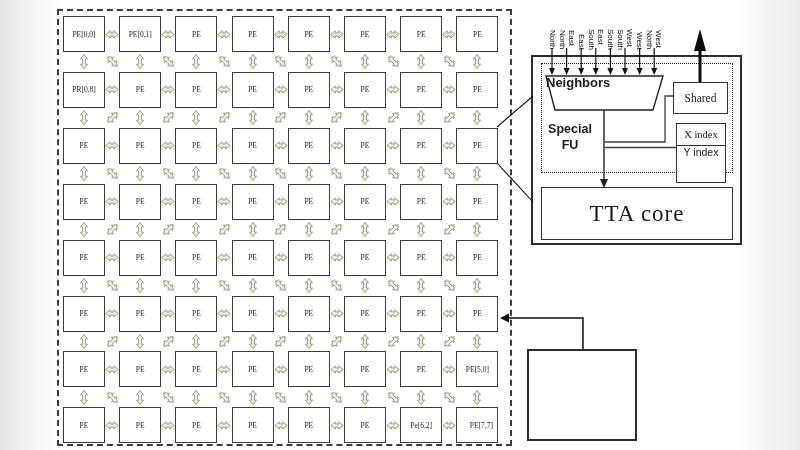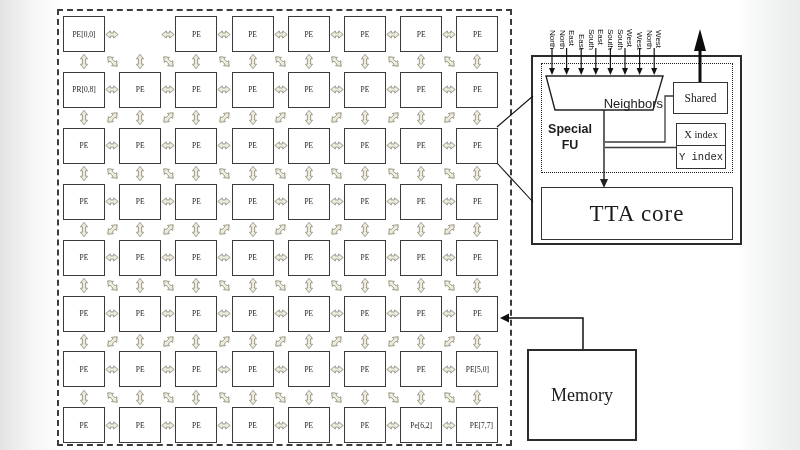--- a/index.html
+++ b/index.html
@@ -24,28 +24,28 @@
   
   .box{position:absolute;box-sizing:border-box;background:#fff;z-index:10;}
   #outer-box{left:531px;top:55px;width:211px;height:190px;border:2px solid #2b2b2b;}
   #dotted-box{left:541px;top:63px;width:192px;height:110px;border:1.5px dotted #1a1a1a;background:transparent;}
   #shared-box{left:673px;top:82px;width:55px;height:32px;border:1.5px solid #333;
     display:flex;align-items:center;justify-content:center;
     font-family:"Liberation Serif",serif;font-size:11.5px;}
   #xindex-box{left:676px;top:123px;width:50px;height:23px;border:1.5px solid #333;
     display:flex;align-items:center;justify-content:center;
     font-family:"Liberation Serif",serif;font-size:10.5px;}
-  #yindex-box{left:676px;top:145px;width:50px;height:24px;border:1.5px solid #333;
-    display:flex;align-items:center;justify-content:center;
-    font-family:Liberation Mono, monospace;font-size:10.5px;}
+  #yindex-box{left:676px;top:145px;width:50px;height:38px;border:1.5px solid #333;
+    display:flex;align-items:flex-start;justify-content:center;
+    font-family:Liberation Sans, sans-serif;font-size:10.5px;}
   #tta-box{left:541px;top:187px;width:192px;height:53px;border:1.5px solid #333;
     display:flex;align-items:center;justify-content:center;
     font-family:"Liberation Serif",serif;font-size:23px;letter-spacing:1px;}
-  #neighbors-label{position:absolute;left:546px;top:96px;width:117px;text-align:right;
-    font-size:13px;font-weight:400;z-index:30;}
+  #neighbors-label{position:absolute;left:546px;top:75px;width:117px;text-align:left;
+    font-size:13px;font-weight:700;z-index:30;}
   #specialfu-label{position:absolute;left:542px;top:121px;width:56px;text-align:center;
     font-size:12.5px;font-weight:600;line-height:16px;z-index:30;}
   #dir-labels{position:absolute;left:531px;top:0;width:211px;height:50px;z-index:30;}
   .dirlabel{
     position:absolute;bottom:0;
     writing-mode:vertical-lr;text-orientation:sideways;
     font-size:8px;line-height:9px;white-space:pre;color:#111;
   }
   
   #imem-box{left:527px;top:349px;width:110px;height:92px;border:2px solid #2b2b2b;
@@ -53,20 +53,23 @@
     font-family:"Liberation Serif",serif;font-size:18px;line-height:25px;}
   
   #overlay{position:absolute;left:0;top:0;width:800px;height:450px;z-index:20;pointer-events:none;}
 </style>
 </head>
 <body>
 
 <div id="array">
     <div class="pe" style="left: 4px; top: 5px;">
       <span>PE[0,0]</span>
+    </div>
+    <div class="pe" style="left: 60.2px; top: 5px;">
+      <span>PE[0,1]</span>
     </div>
     <div class="pe" style="left: 116.4px; top: 5px;">
       <span>PE</span>
     </div>
     <div class="pe" style="left: 172.6px; top: 5px;">
       <span>PE</span>
     </div>
     <div class="pe" style="left: 228.8px; top: 5px;">
       <span>PE</span>
     </div>
@@ -1082,21 +1085,20 @@
 East</span>
     <span class="dirlabel" style="left: 74.9px;">South</span>
     <span class="dirlabel" style="left: 85px;">South
 West</span>
     <span class="dirlabel" style="left: 104.1px;">West</span>
     <span class="dirlabel" style="left: 114.2px;">North
 West</span>
   </div>
 
 <div class="box" id="imem-box">
-  <div>Memory</div>
 </div>
 
 <svg id="overlay" xmlns="http://www.w3.org/2000/svg" width="800" height="450">
 
   <line x1="497" y1="127" x2="533" y2="96" stroke="#111" stroke-width="1.1"></line>
   <line x1="497" y1="163" x2="533" y2="202" stroke="#111" stroke-width="1.1"></line>
 
   <polygon points="546,76 663,76 653,110 555,110" fill="#ffffff" stroke="#222" stroke-width="1.4"></polygon>
 
   <g stroke="#111" stroke-width="1.2" fill="#111" id="dir-arrows">

